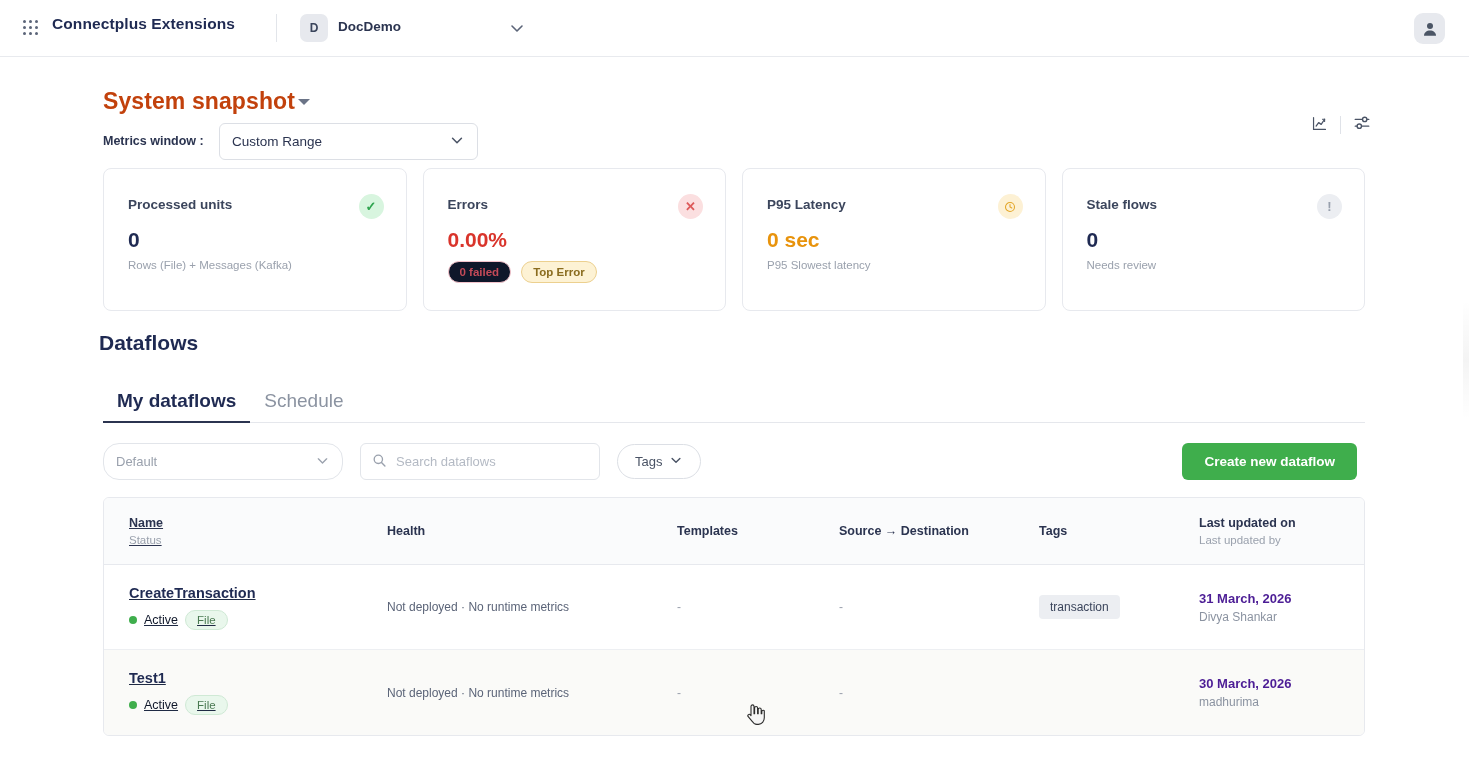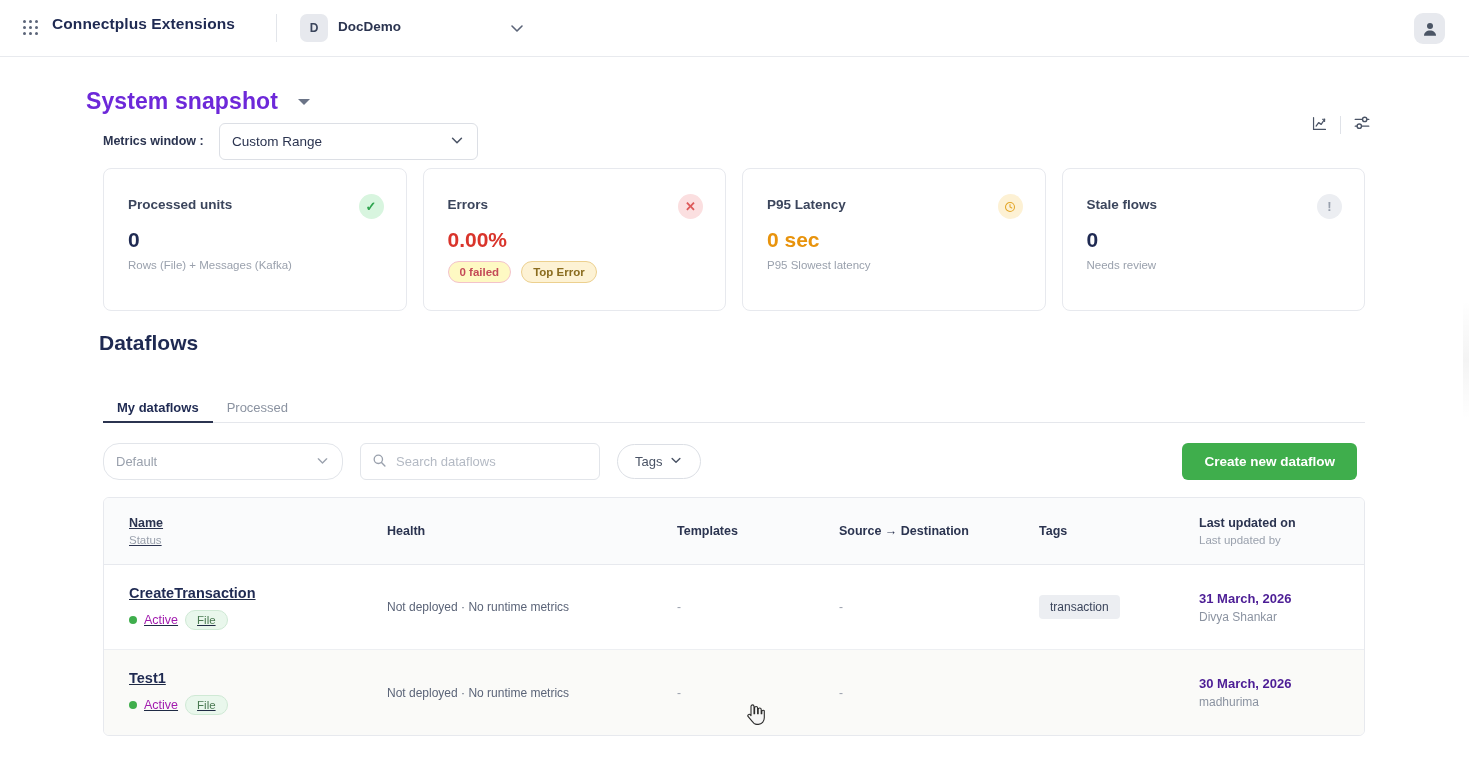--- a/index.html
+++ b/index.html
@@ -39,22 +39,22 @@
   .ws-name { color: #2b3450; }
   .ws-caret { position: absolute; left: 508px; top: 19px; width: 18px; height: 18px; }
   .avatar-btn {
     position: absolute; right: 24px; top: 13px; width: 31px; height: 31px;
     border-radius: 9px; background: #e7e9ee;
     display: flex; align-items: center; justify-content: center;
   }
 
   
   .sys-title {
-    position: absolute; left: 86px; top: 88px;
-    font-size: 23px; font-weight: bold; color: #6d28d9; letter-spacing: .1px;
+    position: absolute; left: 103px; top: 88px;
+    font-size: 23px; font-weight: bold; color: #c2410c; letter-spacing: .1px;
   }
   .sys-caret { position: absolute; left: 298px; top: 99px; width: 0; height: 0;
     border-left: 6px solid transparent; border-right: 6px solid transparent; border-top: 6px solid #6b7487; }
 
   .mw-label { position: absolute; left: 103px; top: 134px; font-size: 12.5px; font-weight: bold; color: #2b3450; }
   .mw-select {
     position: absolute; left: 219px; top: 123px; width: 259px; height: 37px;
     border: 1px solid #dcdfe5; border-radius: 6px; background: #fff;
     display: flex; align-items: center; padding: 0 12px;
     font-size: 13.5px; color: #2b3450;
@@ -78,27 +78,27 @@
   .kpi .k-badge {
     position: absolute; right: 22px; top: 25px; width: 25px; height: 25px; border-radius: 50%;
     display: flex; align-items: center; justify-content: center; font-size: 13px; font-weight: bold;
   }
   .b-green { background: #d8f5df; color: #2fa44f; }
   .b-red   { background: #fbdfe0; color: #dd5a5a; }
   .b-amber { background: #fdf1d4; color: #e3a627; }
   .b-grey  { background: #eceef2; color: #98a0ad; }
   .pills { display: flex; gap: 10px; margin-top: 11px; }
   .pill { font-size: 11.5px; font-weight: bold; padding: 4px 11px; border-radius: 11px; }
-  .pill.failed { background: #fef9c3; border: 1px solid #f3c3cb; color: #c44a58; }
+  .pill.failed { background: #0f172a; border: 1px solid #f3c3cb; color: #c44a58; }
   .pill.toperr { background: #fdf2d4; border: 1px solid #ecd08f; color: #8a6c1f; }
 
   
   .df-title { position: absolute; left: 99px; top: 331px; font-size: 21px; font-weight: bold; color: #1f2a52; }
   .tabs { position: absolute; left: 103px; top: 390px; width: 1262px; height: 33px; border-bottom: 1px solid #e5e7ec; display: flex; gap: 0; }
-  .tab { font-size: 13px; color: #8b93a1; padding: 0 14px 12px 14px; position: relative; margin-top: 10px; }
+  .tab { font-size: 19px; color: #8b93a1; padding: 0 14px 12px 14px; position: relative; }
   .tab.active { color: #1f2a52; font-weight: bold; }
   .tab.active:after { content: ""; position: absolute; left: 0; right: 0; bottom: -1px; height: 2.5px; background: #2b3450; }
 
   .filters { position: absolute; left: 103px; top: 443px; display: flex; align-items: center; gap: 17px; }
   .sel-default {
     width: 240px; height: 37px; border: 1px solid #e2e5ea; border-radius: 16px; background: #fff;
     display: flex; align-items: center; padding: 0 12px; font-size: 13px; color: #9aa1ad;
   }
   .sel-default .cv { margin-left: auto; }
   .search-box {
@@ -125,21 +125,21 @@
   .c-sched { width: 162px; }
   .c-route { width: 200px; }
   .c-tags { width: 160px; }
   .c-upd { flex: 1; }
 
   .trow { display: flex; align-items: center; height: 85px; border-bottom: 1px solid #edeff2; background: #fff; }
   .trow.alt { background: #fafaf8; border-bottom: none; }
   .flow-name { font-size: 14.5px; font-weight: bold; color: #1f2a52; }
   .flow-status { display: flex; align-items: center; gap: 7px; margin-top: 9px; }
   .dot { width: 8px; height: 8px; border-radius: 50%; background: #3fae4c; }
-  .st-text { font-size: 12.5px; color: #a21caf; }
+  .st-text { font-size: 12.5px; color: #0f172a; }
   .chip-file { font-size: 11.5px; color: #4a7a52; background: #e9f7ec; border: 1px solid #cfe9d5; border-radius: 11px; padding: 3px 11px; }
   .health-text { font-size: 12px; color: #5b6478; }
   .dash { font-size: 12px; color: #9aa1ad; }
   .chip-tag { font-size: 12px; color: #3b455c; background: #eceef2; border-radius: 4px; padding: 5px 11px; display: inline-block; }
   .upd-date { font-size: 13px; font-weight: bold; color: #4c1d95; }
   .upd-by { font-size: 12px; color: #8b93a1; margin-top: 4px; }
 
   
   .cursor { position: absolute; left: 745px; top: 704px; width: 20px; height: 22px; }
   .right-edge { position: absolute; right: 0; top: 300px; width: 6px; height: 120px; background: linear-gradient(180deg,rgba(0,0,0,0),rgba(0,0,0,.045),rgba(0,0,0,0)); border-radius: 3px; }
@@ -246,21 +246,21 @@
       <div class="k-value">0</div>
       <div class="k-sub">Needs review</div>
       <div class="k-badge b-grey">!</div>
     </div>
   </div>
 
   <div class="df-title">Dataflows</div>
 
   <div class="tabs">
     <div class="tab active">My dataflows</div>
-    <div class="tab">Processed</div>
+    <div class="tab">Schedule</div>
   </div>
 
   <div class="filters">
     <div class="sel-default">
       <span>Default</span>
       <span class="cv">
         <svg width="15" height="15" viewBox="0 0 18 18">
             <path d="M4 7 L9 12 L14 7" fill="none" stroke="#9aa1ad" stroke-width="1.6" stroke-linecap="round" stroke-linejoin="round"></path>
           </svg>
       </span>

